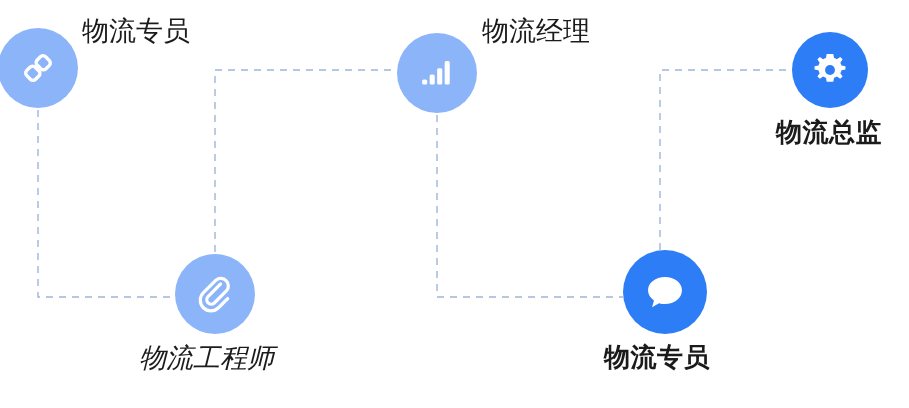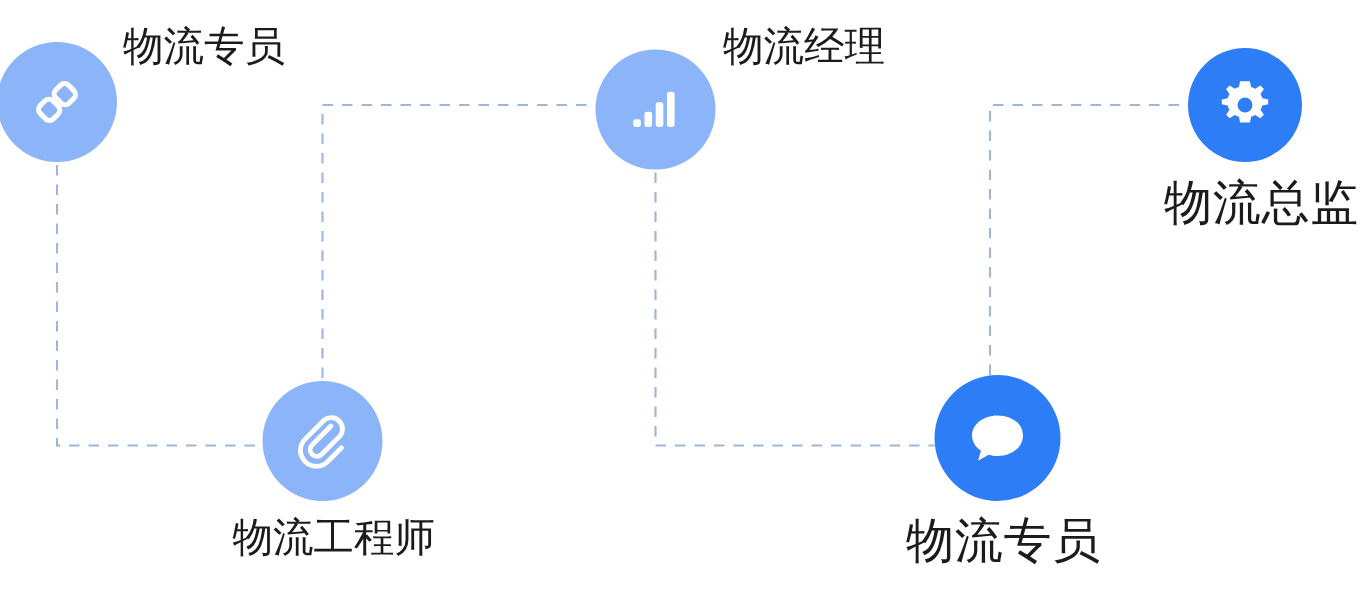--- a/index.html
+++ b/index.html
@@ -37,22 +37,22 @@
     position: absolute;
     white-space: nowrap;
     color: #1b1b1b;
     line-height: 1;
   }
   .label-regular {
     font-size: 27px;
     font-weight: 400;
   }
   .label-bold {
-    font-size: 32px;
-    font-weight: 400;
+    font-size: 26px;
+    font-weight: 700;
     letter-spacing: 0.5px;
   }
 </style>
 </head>
 <body>
 
 <div id="stage">
 
   <svg id="connectors" viewBox="0 0 909 408" width="909" height="408" aria-hidden="true">
       <path d="M 38 110 L 38 297 L 175 297" fill="none" stroke="#9EB6D8" stroke-width="1.4" stroke-dasharray="7 6"></path>
@@ -103,19 +103,19 @@
         <span style="display: block; line-height: 0;">
           <svg width="36" height="36" viewBox="0 0 24 24">
         <path d="M12 1.4 l2.2 0 0.5 2.6 a8.7 8.7 0 0 1 1.9 0.8 l2.2 -1.5 1.6 1.6 -1.5 2.2 a8.7 8.7 0 0 1 0.8 1.9 l2.6 0.5 0 2.2 -2.6 0.5 a8.7 8.7 0 0 1 -0.8 1.9 l1.5 2.2 -1.6 1.6 -2.2 -1.5 a8.7 8.7 0 0 1 -1.9 0.8 l-0.5 2.6 -2.2 0 -2.2 0 -0.5 -2.6 a8.7 8.7 0 0 1 -1.9 -0.8 l-2.2 1.5 -1.6 -1.6 1.5 -2.2 a8.7 8.7 0 0 1 -0.8 -1.9 l-2.6 -0.5 0 -2.2 2.6 -0.5 a8.7 8.7 0 0 1 0.8 -1.9 l-1.5 -2.2 1.6 -1.6 2.2 1.5 a8.7 8.7 0 0 1 1.9 -0.8 l0.5 -2.6 z" fill="#ffffff"></path>
         <circle cx="12" cy="12" r="3.3" fill="#2D7DF6"></circle>
       </svg>
         </span>
       </div>
     </div>
   <div id="labels-layer">
       <div class="node-label label-regular" style="left: 82px; top: 18px; color: rgb(27, 27, 27);">物流专员</div>
-      <div class="node-label label-regular" style="left: 155px; top: 345px; color: rgb(27, 27, 27);">物流工程师</div>
+      <div class="node-label label-regular" style="left: 139px; top: 345px; color: rgb(27, 27, 27); font-style: italic;">物流工程师</div>
       <div class="node-label label-regular" style="left: 482px; top: 18px; color: rgb(27, 27, 27);">物流经理</div>
       <div class="node-label label-bold" style="left: 604px; top: 344px; color: rgb(27, 27, 27);">物流专员</div>
       <div class="node-label label-bold" style="left: 776px; top: 119px; color: rgb(27, 27, 27);">物流总监</div>
     </div>
 
 </div>
 
 </body></html>

